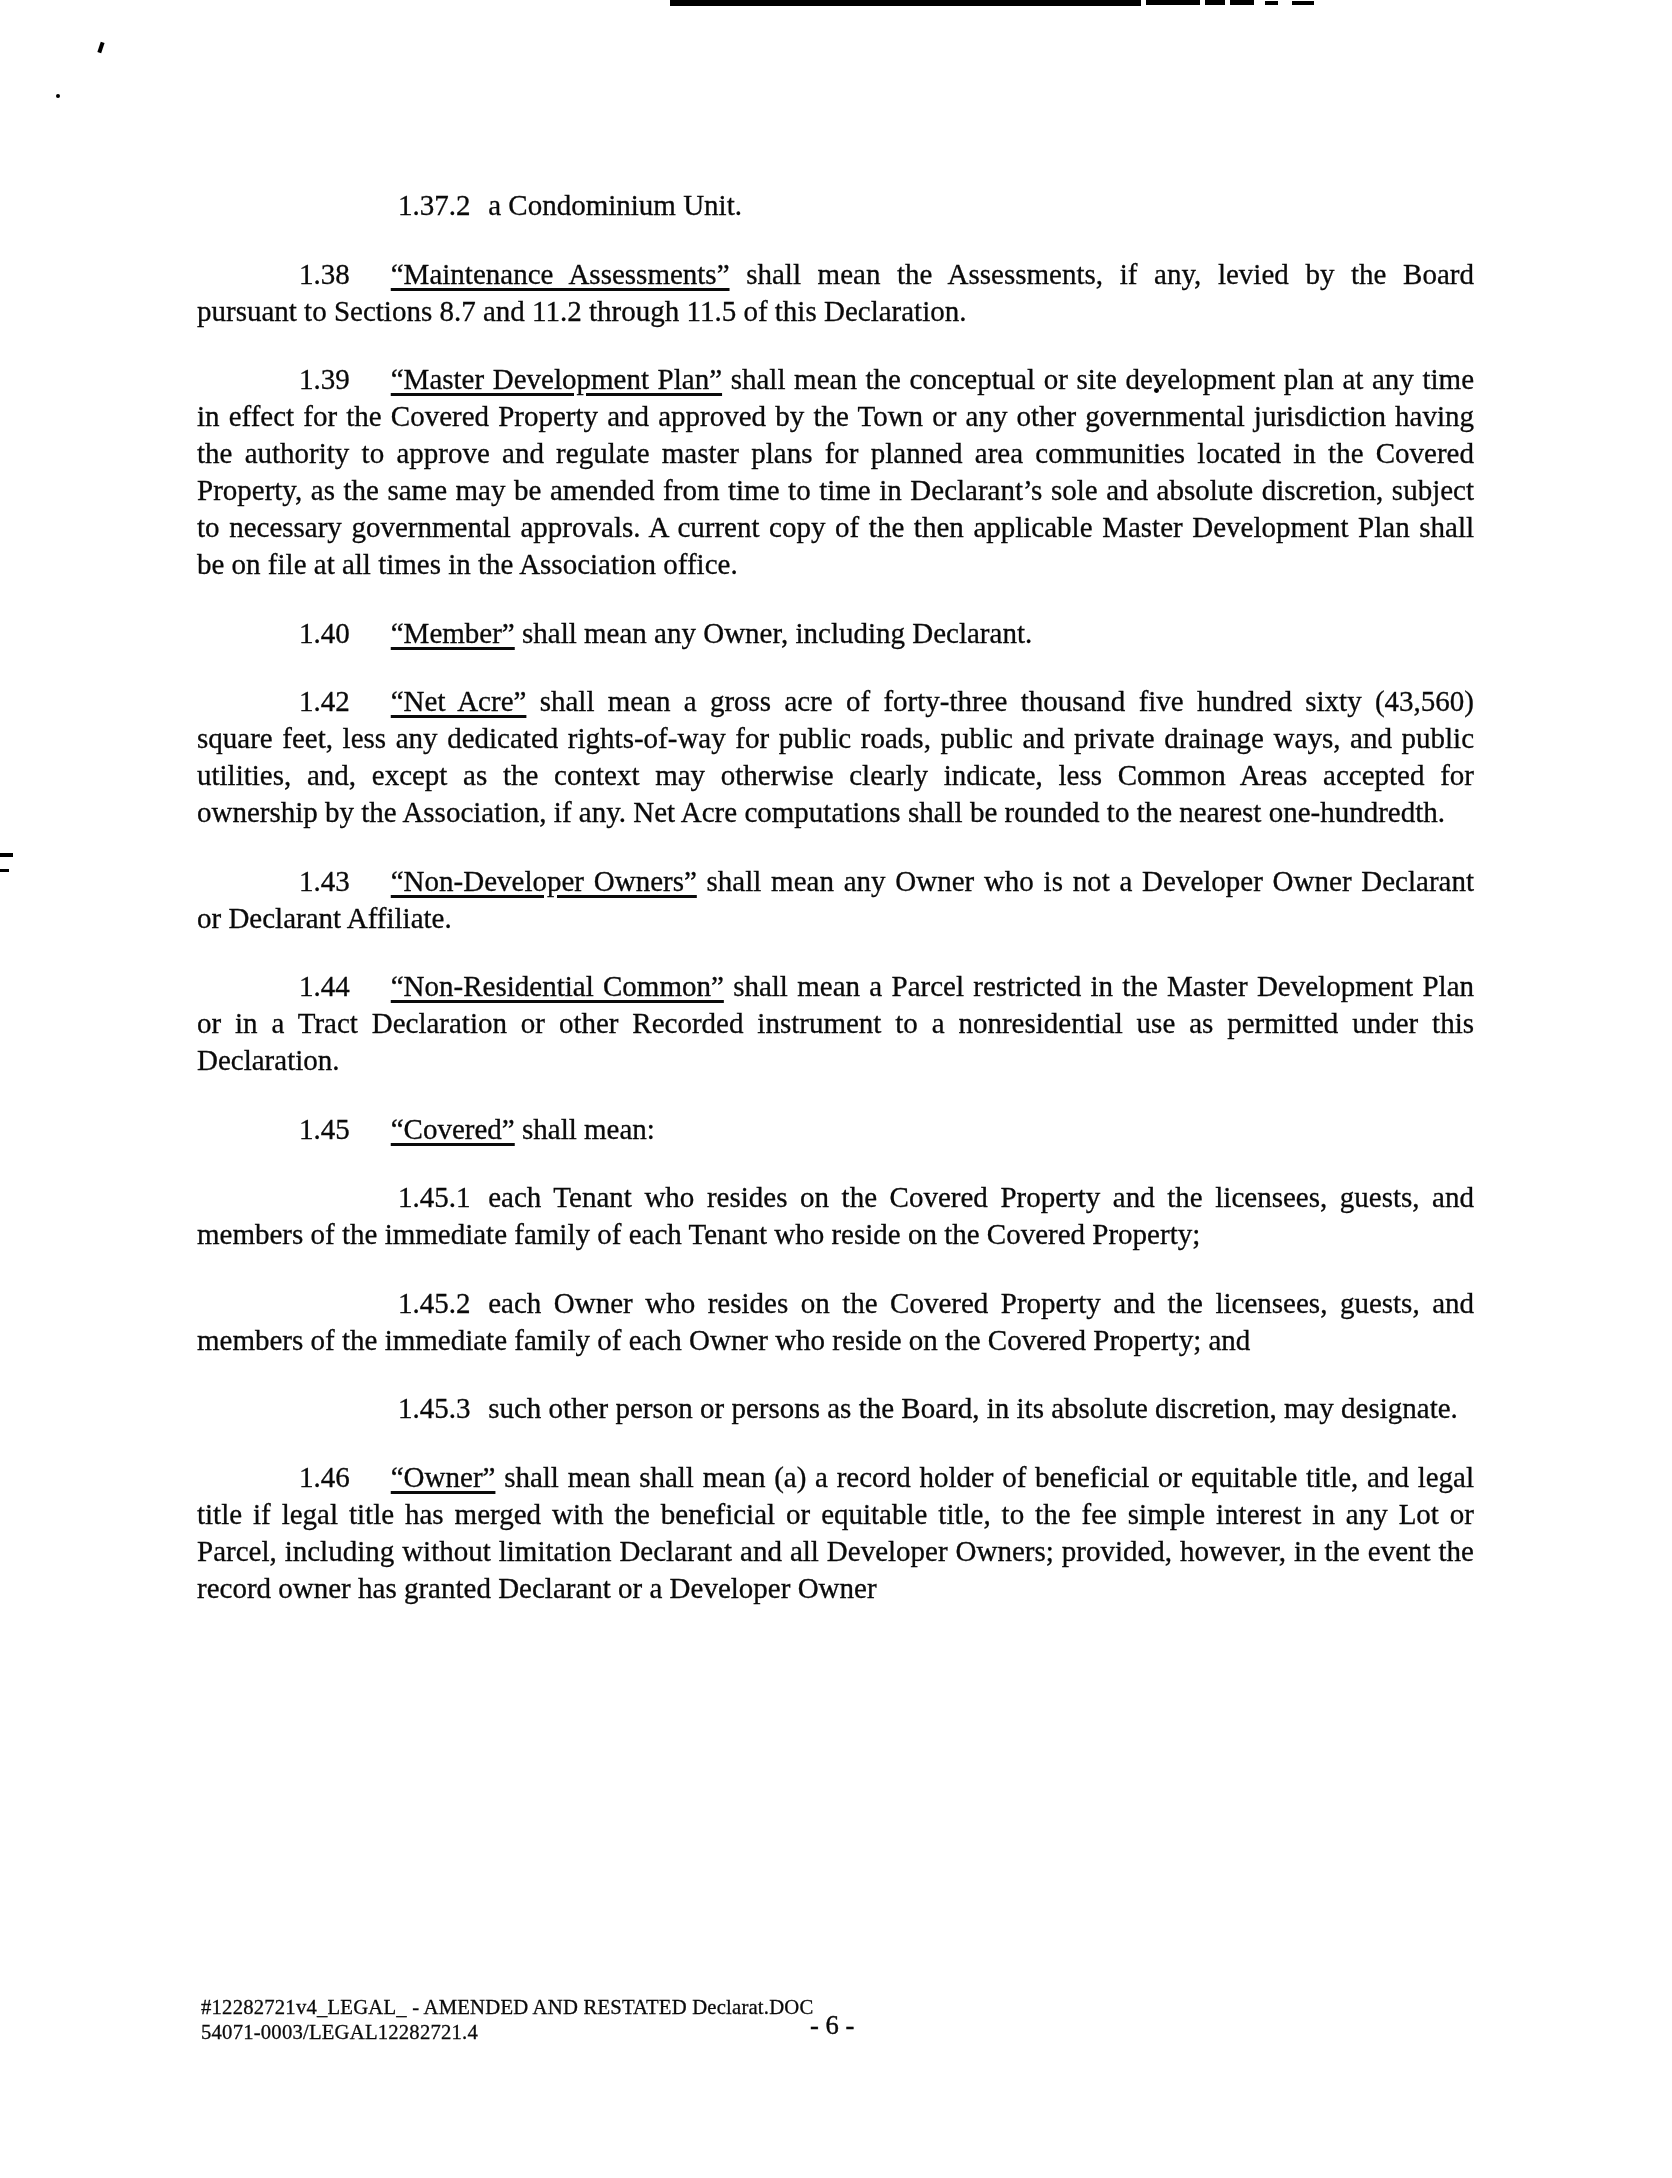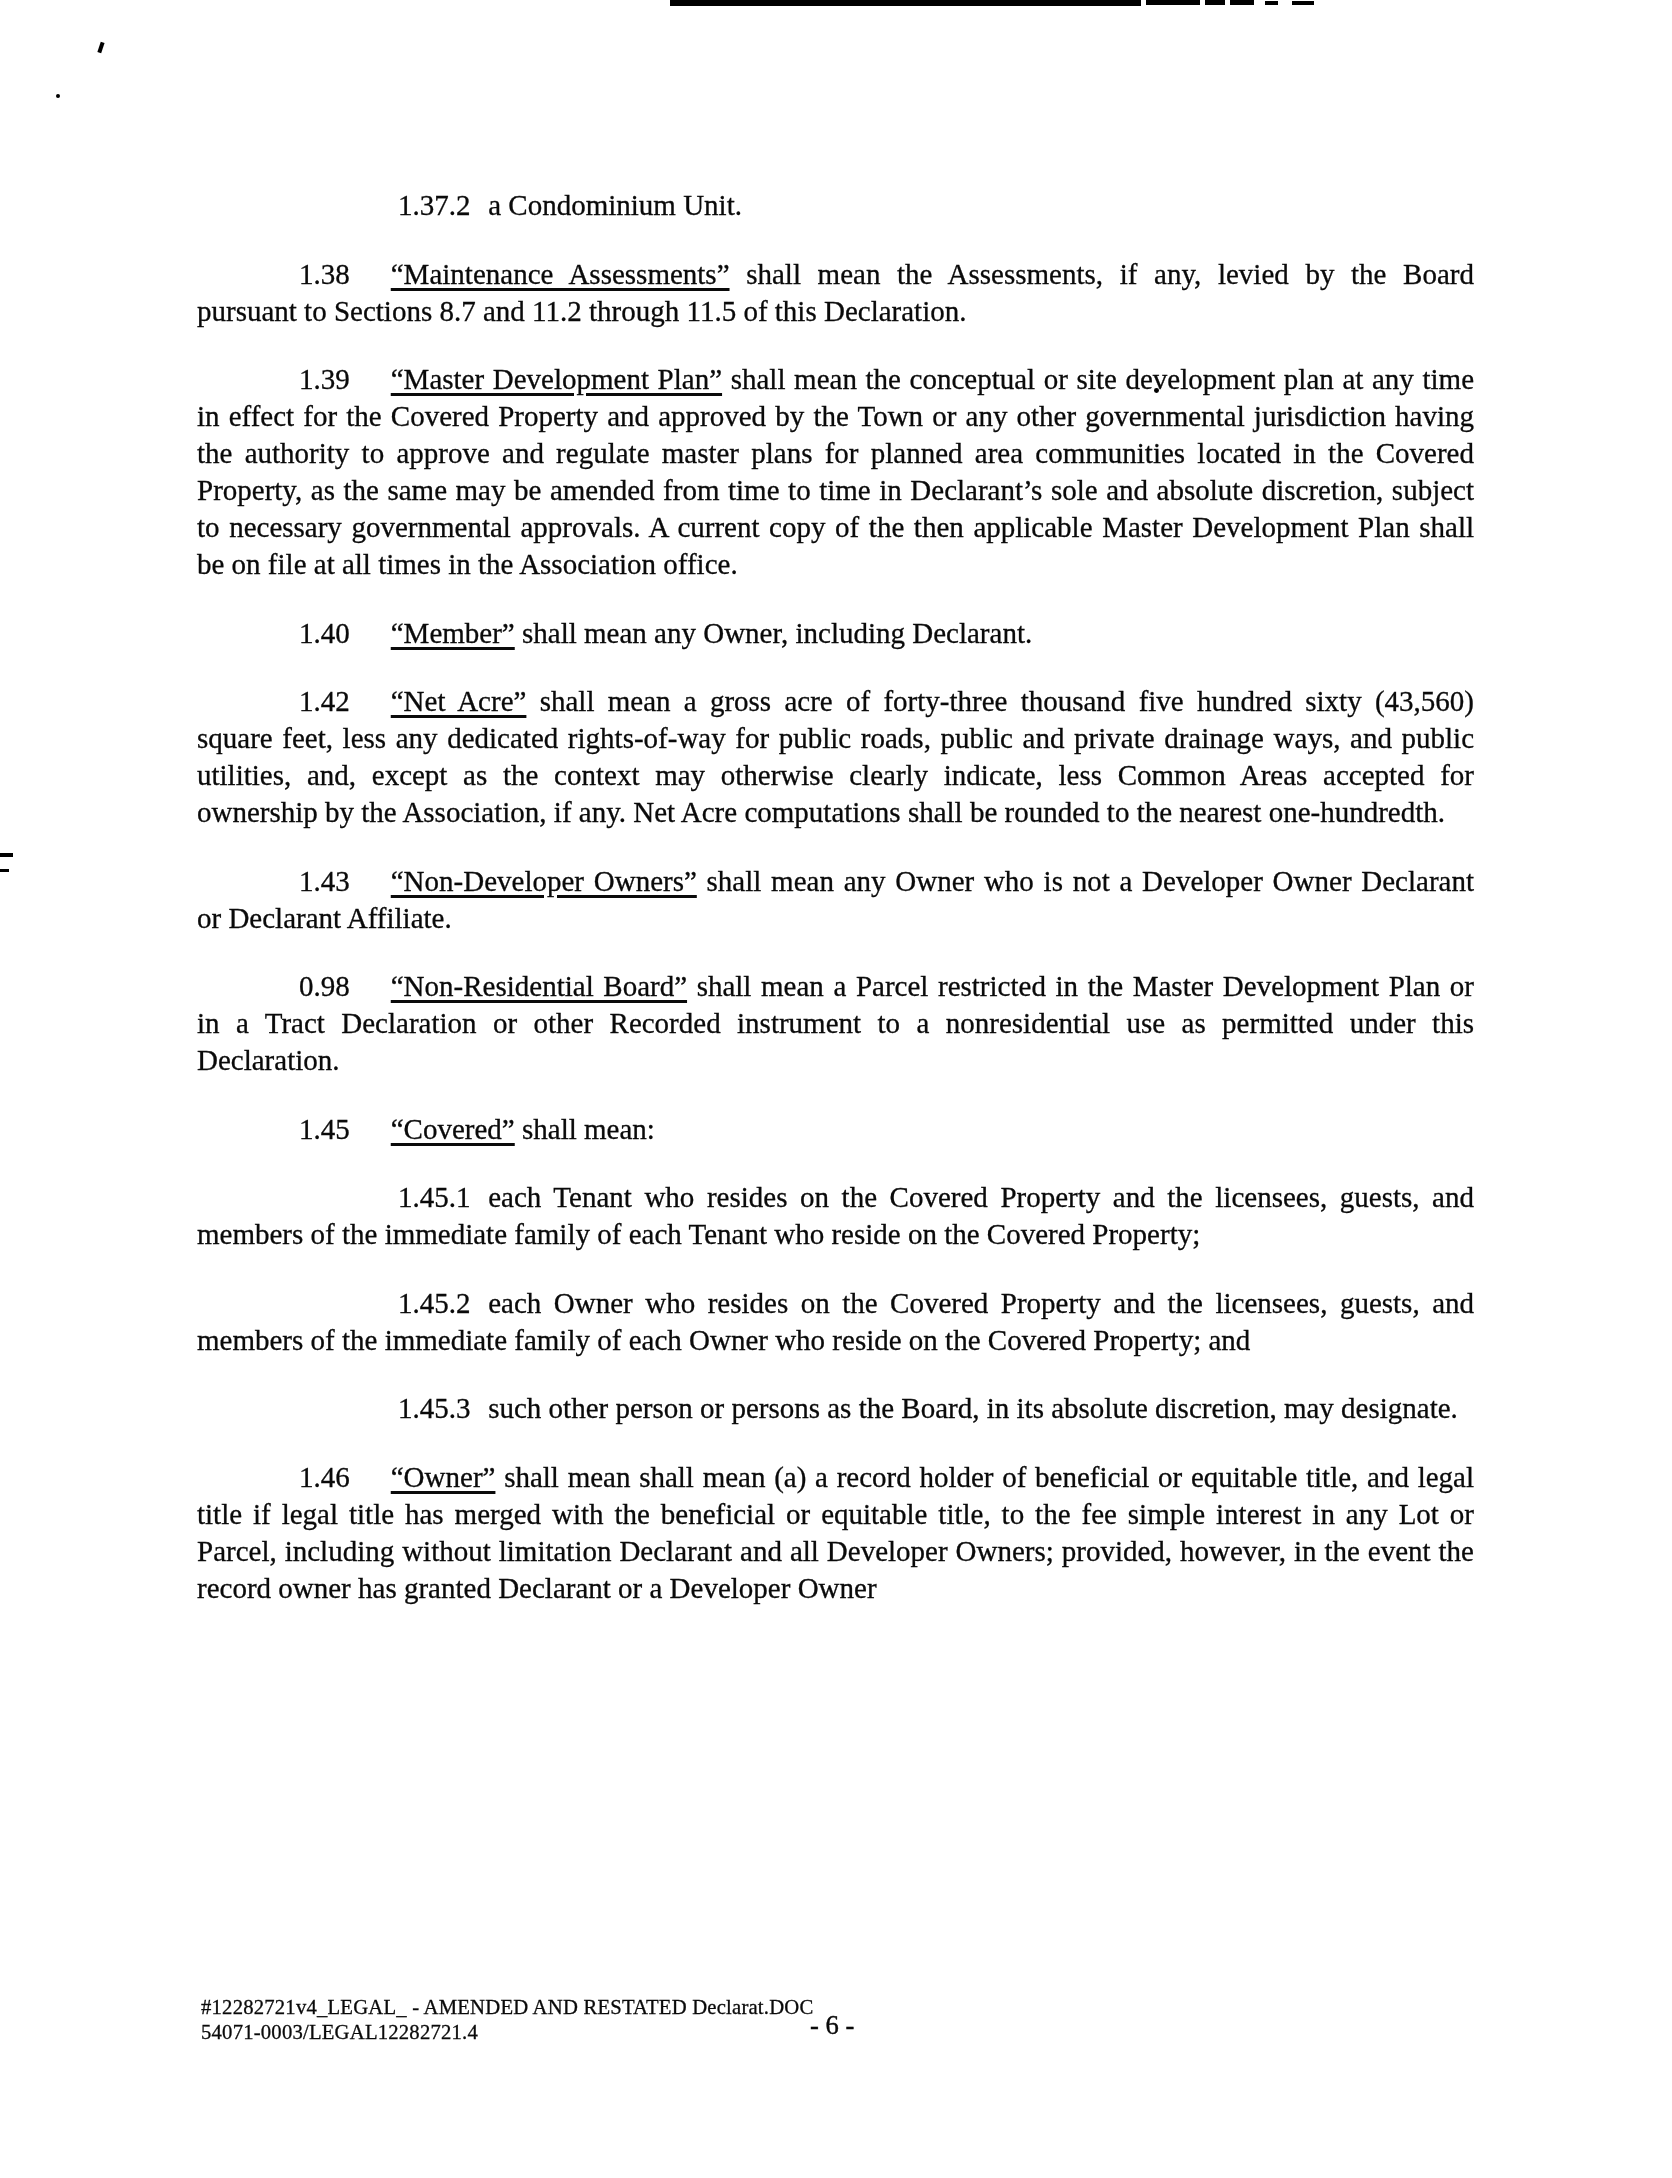--- a/index.html
+++ b/index.html
@@ -104,21 +104,21 @@
 
     <p><span class="pnum">1.39</span><span class="term">“Master Development Plan”</span> <span>shall mean the conceptual or site development plan at any time in effect for the Covered Property and approved by the Town or any other governmental jurisdiction having the authority to approve and regulate master plans for planned area communities located in the Covered Property, as the same may be amended from time to time in Declarant’s sole and absolute discretion, subject to necessary governmental approvals. A current copy of the then applicable Master Development Plan shall be on file at all times in the Association office.</span></p>
 
     <p><span class="pnum">1.40</span><span class="term">“Member”</span> <span>shall mean any Owner, including Declarant.</span></p>
 
 
     <p><span class="pnum">1.42</span><span class="term">“Net Acre”</span> <span>shall mean a gross acre of forty-three thousand five hundred sixty (43,560) square feet, less any dedicated rights-of-way for public roads, public and private drainage ways, and public utilities, and, except as the context may otherwise clearly indicate, less Common Areas accepted for ownership by the Association, if any.  Net Acre computations shall be rounded to the nearest one-hundredth.</span></p>
 
     <p><span class="pnum">1.43</span><span class="term">“Non-Developer Owners”</span> <span>shall mean any Owner who is not a Developer Owner Declarant or Declarant Affiliate.</span></p>
 
-    <p><span class="pnum">0.98</span><span class="term">“Non-Residential Board”</span> <span>shall mean a Parcel restricted in the Master Development Plan or in a Tract Declaration or other Recorded instrument to a nonresidential use as permitted under this Declaration.</span></p>
+    <p><span class="pnum">1.44</span><span class="term">“Non-Residential Common”</span> <span>shall mean a Parcel restricted in the Master Development Plan or in a Tract Declaration or other Recorded instrument to a nonresidential use as permitted under this Declaration.</span></p>
 
     <p><span class="pnum">1.45</span><span class="term">“Covered”</span> <span>shall mean:</span></p>
 
     <p class="sub"><span class="pnum pnum-sub">1.45.1</span><span>each Tenant who resides on the Covered Property and the licensees, guests, and members of the immediate family of each Tenant who reside on the Covered Property;</span></p>
 
     <p class="sub"><span class="pnum pnum-sub">1.45.2</span><span>each Owner who resides on the Covered Property and the licensees, guests, and members of the immediate family of each Owner who reside on the Covered Property; and</span></p>
 
     <p class="sub"><span class="pnum pnum-sub">1.45.3</span><span>such other person or persons as the Board, in its absolute discretion, may designate.</span></p>
 
     <p><span class="pnum">1.46</span><span class="term">“Owner”</span> <span>shall mean shall mean (a) a record holder of beneficial or equitable title, and legal title if legal title has merged with the beneficial or equitable title, to the fee simple interest in any Lot or Parcel, including without limitation Declarant and all Developer Owners; provided, however, in the event the record owner has granted Declarant or a Developer Owner</span></p>

